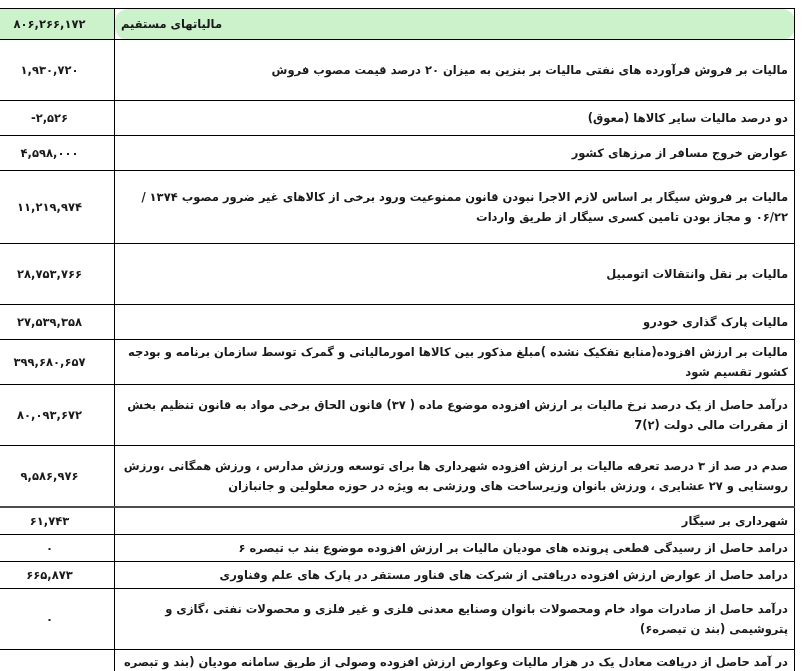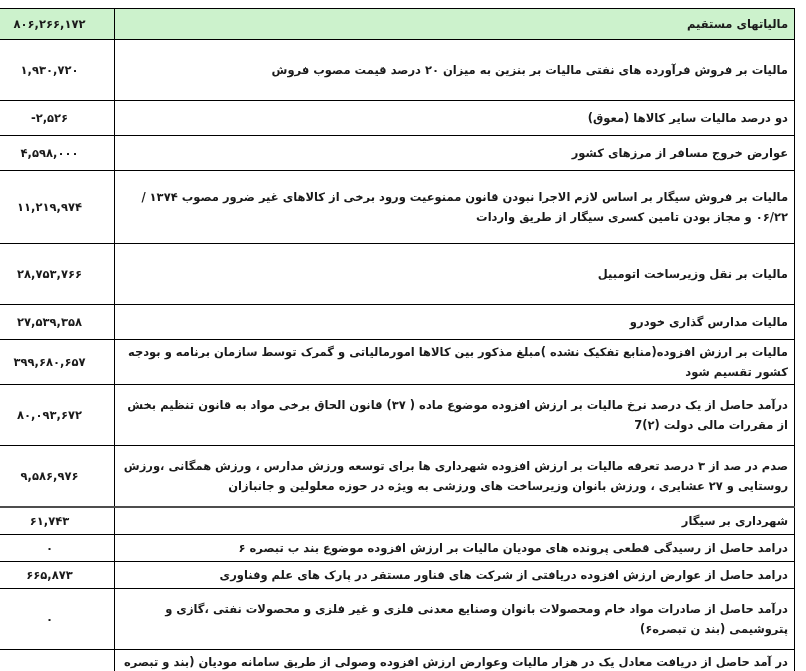--- a/index.html
+++ b/index.html
@@ -56,21 +56,22 @@
     text-align: center;
     font-size: 11.5px;
     font-weight: bold;
     color: #1a1a1a;
     direction: ltr;
     white-space: nowrap;
   }
 
   
   td.label-cell.centered {
-    text-align: right;
+    text-align: left;
+    border-radius: 13px;
   }
 
   
   tr.tint-green    > td { background: #CCF2CC; }
 
   
   tr.h-head  > td { height: 26px; }
   tr.h-tall  > td { height: 56px; }
   tr.h-xtall > td { height: 68px; }
   tr.h-mid   > td { height: 40px; }
@@ -100,25 +101,25 @@
         </tr>
         <tr class="h-norm ">
           <td class="label-cell">عوارض خروج مسافر از مرزهای کشور</td>
           <td class="value-cell">۴,۵۹۸,۰۰۰</td>
         </tr>
         <tr class="h-xtall ">
           <td class="label-cell">مالیات بر فروش سیگار   بر اساس لازم الاجرا نبودن قانون ممنوعیت ورود برخی از کالاهای غیر ضرور مصوب ۱۳۷۴ /۰۶/۲۲ و مجاز بودن تامین کسری سیگار از طریق واردات</td>
           <td class="value-cell">۱۱,۲۱۹,۹۷۴</td>
         </tr>
         <tr class="h-tall ">
-          <td class="label-cell">مالیات بر نقل وزیرساخت اتومبیل</td>
+          <td class="label-cell">مالیات بر نقل وانتقالات اتومبیل</td>
           <td class="value-cell">۲۸,۷۵۳,۷۶۶</td>
         </tr>
         <tr class="h-norm ">
-          <td class="label-cell">مالیات مدارس گذاری خودرو</td>
+          <td class="label-cell">مالیات پارک گذاری خودرو</td>
           <td class="value-cell">۲۷,۵۳۹,۳۵۸</td>
         </tr>
         <tr class="h-mid ">
           <td class="label-cell">مالیات بر ارزش افزوده(منابع تفکیک نشده )مبلغ مذکور بین کالاها امورمالیاتی و گمرک توسط سازمان برنامه و بودجه کشور تقسیم شود</td>
           <td class="value-cell">۳۹۹,۶۸۰,۶۵۷</td>
         </tr>
         <tr class="h-tall ">
           <td class="label-cell">درآمد حاصل از یک درصد نرخ مالیات بر ارزش افزوده موضوع ماده  ( ۳۷) قانون الحاق برخی مواد به قانون تنظیم بخش از مقررات مالی دولت (۲)7</td>
           <td class="value-cell">۸۰,۰۹۳,۶۷۲</td>
         </tr>

